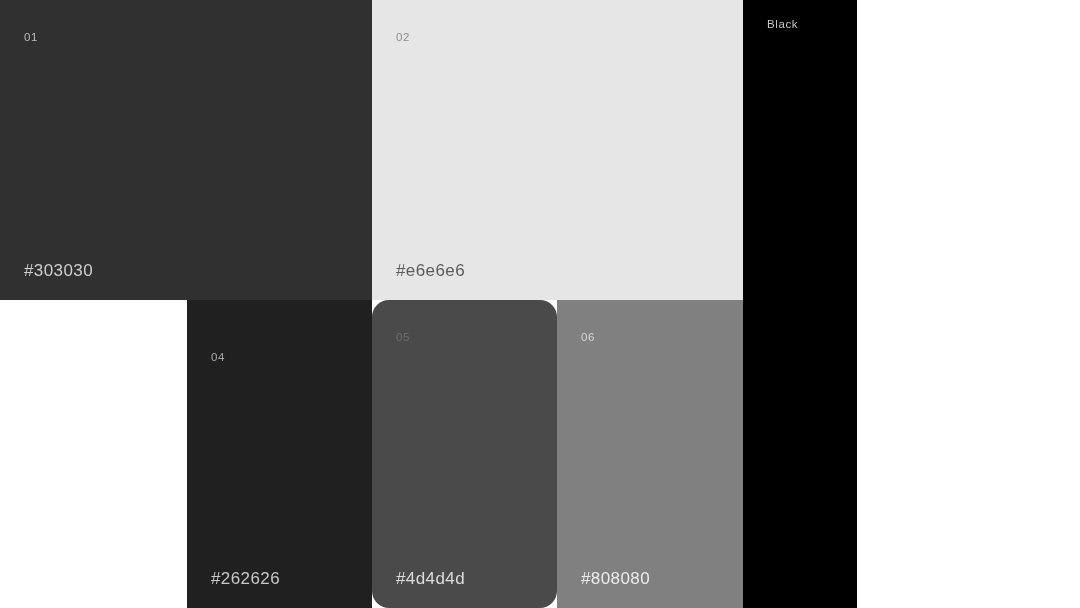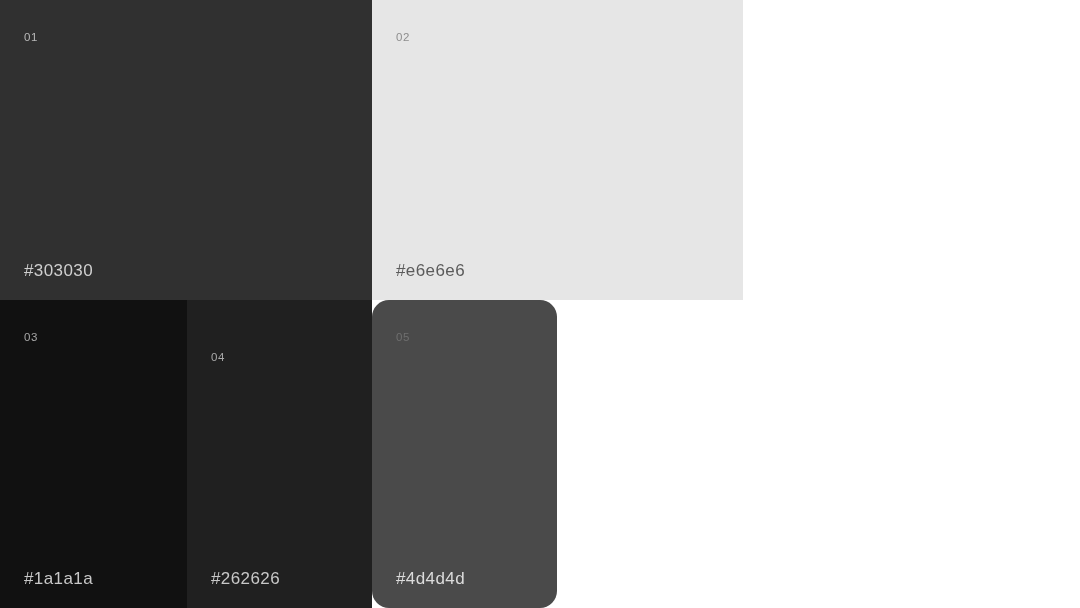--- a/index.html
+++ b/index.html
@@ -50,25 +50,28 @@
 
 <div id="palette-board" style="width: 1080px; height: 608px; background: rgb(255, 255, 255);">
     <div class="swatch" style="left: 0px; top: 0px; width: 372px; height: 300px; background: rgb(48, 48, 48);">
       <span class="swatch-index" style="color: rgb(185, 185, 185);">01</span>
       <span class="swatch-hex" style="color: rgb(207, 207, 207);">#303030</span>
     </div>
     <div class="swatch" style="left: 372px; top: 0px; width: 371px; height: 300px; background: rgb(230, 230, 230); padding-left: 13px;">
       <span class="swatch-index" style="color: rgb(141, 141, 141);">02</span>
       <span class="swatch-hex" style="color: rgb(91, 91, 91); text-align: right;">#e6e6e6</span>
     </div>
-    <div class="swatch" style="left: 0px; top: 300px; width: 187px; height: 308px; background: rgb(17, 17, 17);">
-      <span class="swatch-index" style="color: rgb(168, 168, 168);">03</span>
-      <span class="swatch-hex" style="color: rgb(200, 200, 200);">#1a1a1a</span>
-    </div>
     <div class="swatch" style="left: 187px; top: 300px; width: 185px; height: 308px; background: rgb(32, 32, 32);">
       <span class="swatch-index" style="color: rgb(168, 168, 168); margin-top: 20px;">04</span>
       <span class="swatch-hex" style="color: rgb(200, 200, 200);">#262626</span>
     </div>
     <div class="swatch" style="left: 372px; top: 300px; width: 185px; height: 308px; background: rgb(74, 74, 74); border-radius: 17px;">
       <span class="swatch-index" style="color: rgb(111, 111, 111);">05</span>
       <span class="swatch-hex" style="color: rgb(220, 220, 220);">#4d4d4d</span>
     </div>
+    <div class="swatch" style="left: 557px; top: 300px; width: 186px; height: 308px; background: rgb(128, 128, 128);">
+      <span class="swatch-index" style="color: rgb(214, 214, 214);">06</span>
+      <span class="swatch-hex" style="color: rgb(236, 236, 236);">#808080</span>
+    </div>
+    <div class="swatch named-swatch" style="left: 743px; top: 0px; width: 114px; height: 608px; background: rgb(0, 0, 0);">
+      <span class="swatch-index" style="color: rgb(201, 201, 201);">Black</span>
+    </div>
   </div>
 
 </body></html>

